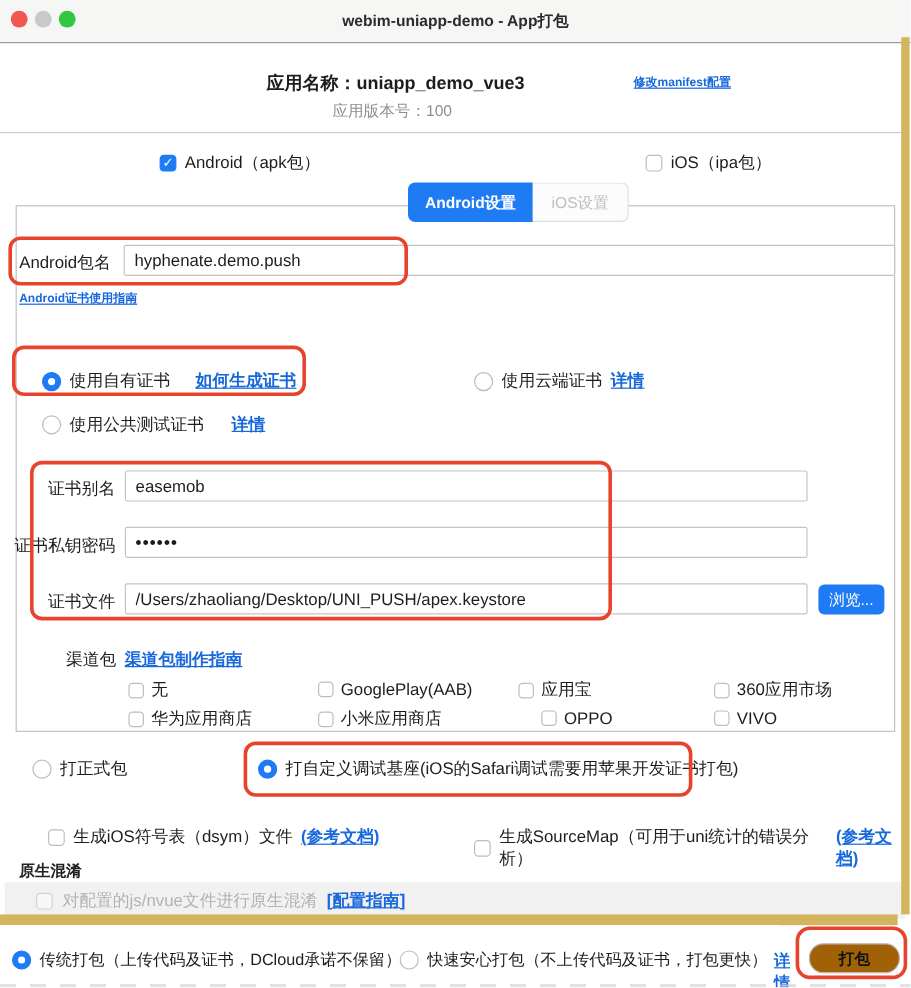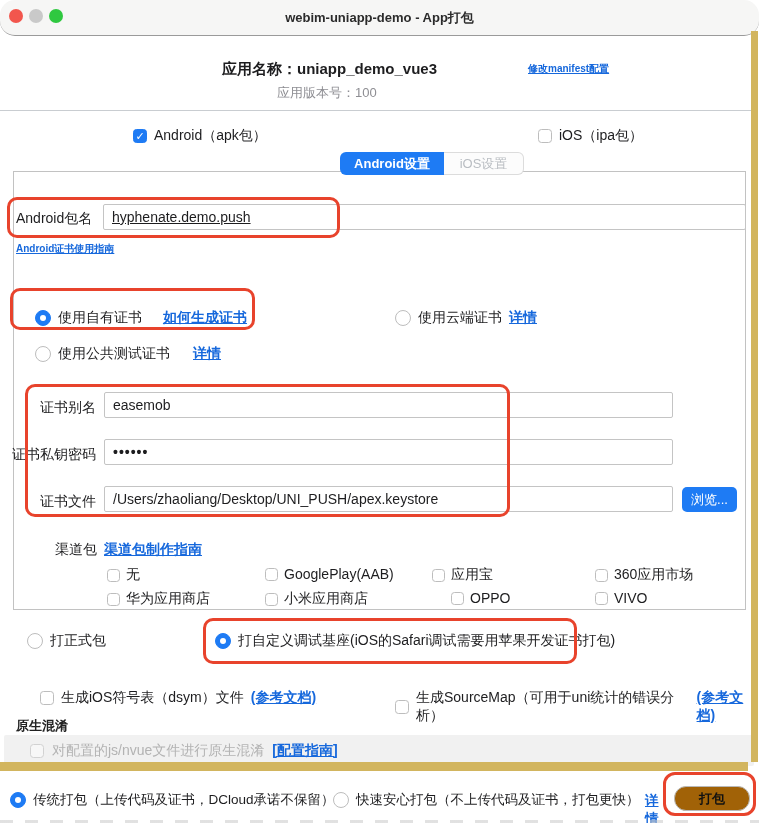--- a/index.html
+++ b/index.html
@@ -1,20 +1,20 @@
 <!DOCTYPE html>
 <html><head>
 <meta charset="utf-8">
 <style>
   * { margin:0; padding:0; box-sizing:border-box; }
   html,body { width:759px; height:823px; background:#fff; font-family:"Liberation Sans","DejaVu Sans",sans-serif; color:#1d1d1f; }
   .window { position:relative; width:759px; height:823px; overflow:hidden; background:#fff; }
 
   
-  .titlebar { position:absolute; left:0; top:0; width:759px; height:36px; background:#f6f6f5; border-bottom:1px solid #9a9a9a;border-radius:15px; }
+  .titlebar { position:absolute; left:0; top:0; width:759px; height:36px; background:#f6f6f5; border-bottom:1px solid #9a9a9a; }
   .tl { position:absolute; top:9px; width:14px; height:14px; border-radius:50%; }
   .tl.red { left:9px; background:#f2564d; }
   .tl.gray { left:29px; background:#c9c9c9; }
   .tl.green { left:49px; background:#2fc840; }
   .wtitle { position:absolute; left:0; right:0; top:9px; text-align:center; font-size:13px; font-weight:700; color:#2b2b2b; }
 
   .hr1 { position:absolute; left:0; top:110px; width:751px; height:1px; background:#c9cdd1; }
 
   
   .app-name { position:absolute; left:222px; top:60px; font-size:15px; font-weight:600; }
@@ -30,21 +30,21 @@
   .cb.disabled { border-color:#d2d2d2; background:#f7f7f7; }
   .radio { width:16px; height:16px; border:1.5px solid #bdbdbd; border-radius:50%; background:#fff; flex:0 0 auto; display:flex; align-items:center; justify-content:center; }
   .radio.checked { background:#1e7bf4; border-color:#1e7bf4; }
   .radio.checked::after { content:''; width:6px; height:6px; background:#fff; border-radius:50%; }
 
   .lbl14 { font-size:14px; color:#1d1d1f; }
   .lbl13 { font-size:13.5px; color:#1d1d1f; }
 
   
   .tabs { position:absolute; left:340px; top:152px; display:flex; z-index:3; }
-  .tab { height:23px; display:flex; align-items:center; justify-content:center; font-size:13px; padding:0 12px; }
+  .tab { height:33px; display:flex; align-items:center; justify-content:center; font-size:13px; padding:0 12px; }
   .tab.active { background:#1e7bf4; color:#fff; border-radius:6px 0 0 6px; font-weight:600; width:104px; }
   .tab.inactive { background:#fcfcfc; color:#b9bdc2; border:1px solid #dcdcdc; border-left:none; border-radius:0 6px 6px 0; width:80px; }
 
   
   .panel { position:absolute; left:13px; top:171px; width:733px; height:439px; border:1px solid #c2c2c2; background:#fff; }
 
   .txtinput { position:absolute; height:26px; border:1px solid #c4c4c4; border-radius:2px; background:#fff; font-size:14px; padding:0 8px; font-family:"Liberation Sans","DejaVu Sans",sans-serif; color:#1d1d1f; }
   .rlabel { position:absolute; font-size:14px; text-align:right; width:96px; left:0; }
 
   .browse-btn { position:absolute; left:682px; top:487px; width:55px; height:25px; background:#1e7bf4; color:#fff; border:none; border-radius:5px; font-size:13px; cursor:pointer; font-family:inherit; }
@@ -104,21 +104,21 @@
   </div>
 
   <div class="tabs">
     <div class="tab active">Android设置</div>
     <div class="tab inactive">iOS设置</div>
   </div>
 
   <div class="panel"></div>
 
   <span class="lbl14" style="position:absolute;left:16px;top:210px;">Android包名</span>
-  <input class="txtinput" style="left: 103px; top: 204px; width: 643px; text-decoration: underline;" value="hyphenate.demo.push">
+  <input class="txtinput" style="left: 103px; top: 204px; width: 643px;" value="hyphenate.demo.push">
 
   <span class="lnk" style="position:absolute;left:16px;top:242px;font-size:10px;">Android证书使用指南</span>
 
   <div class="flexrow gap7" style="left:35px;top:309px;">
     <span class="radio checked"></span>
     <span class="lbl14">使用自有证书</span>
     <span class="lnk" style="font-size:14px;margin-left:14px;">如何生成证书</span>
   </div>
   <div class="flexrow gap7" style="left:395px;top:309px;">
     <span class="radio"></span>

